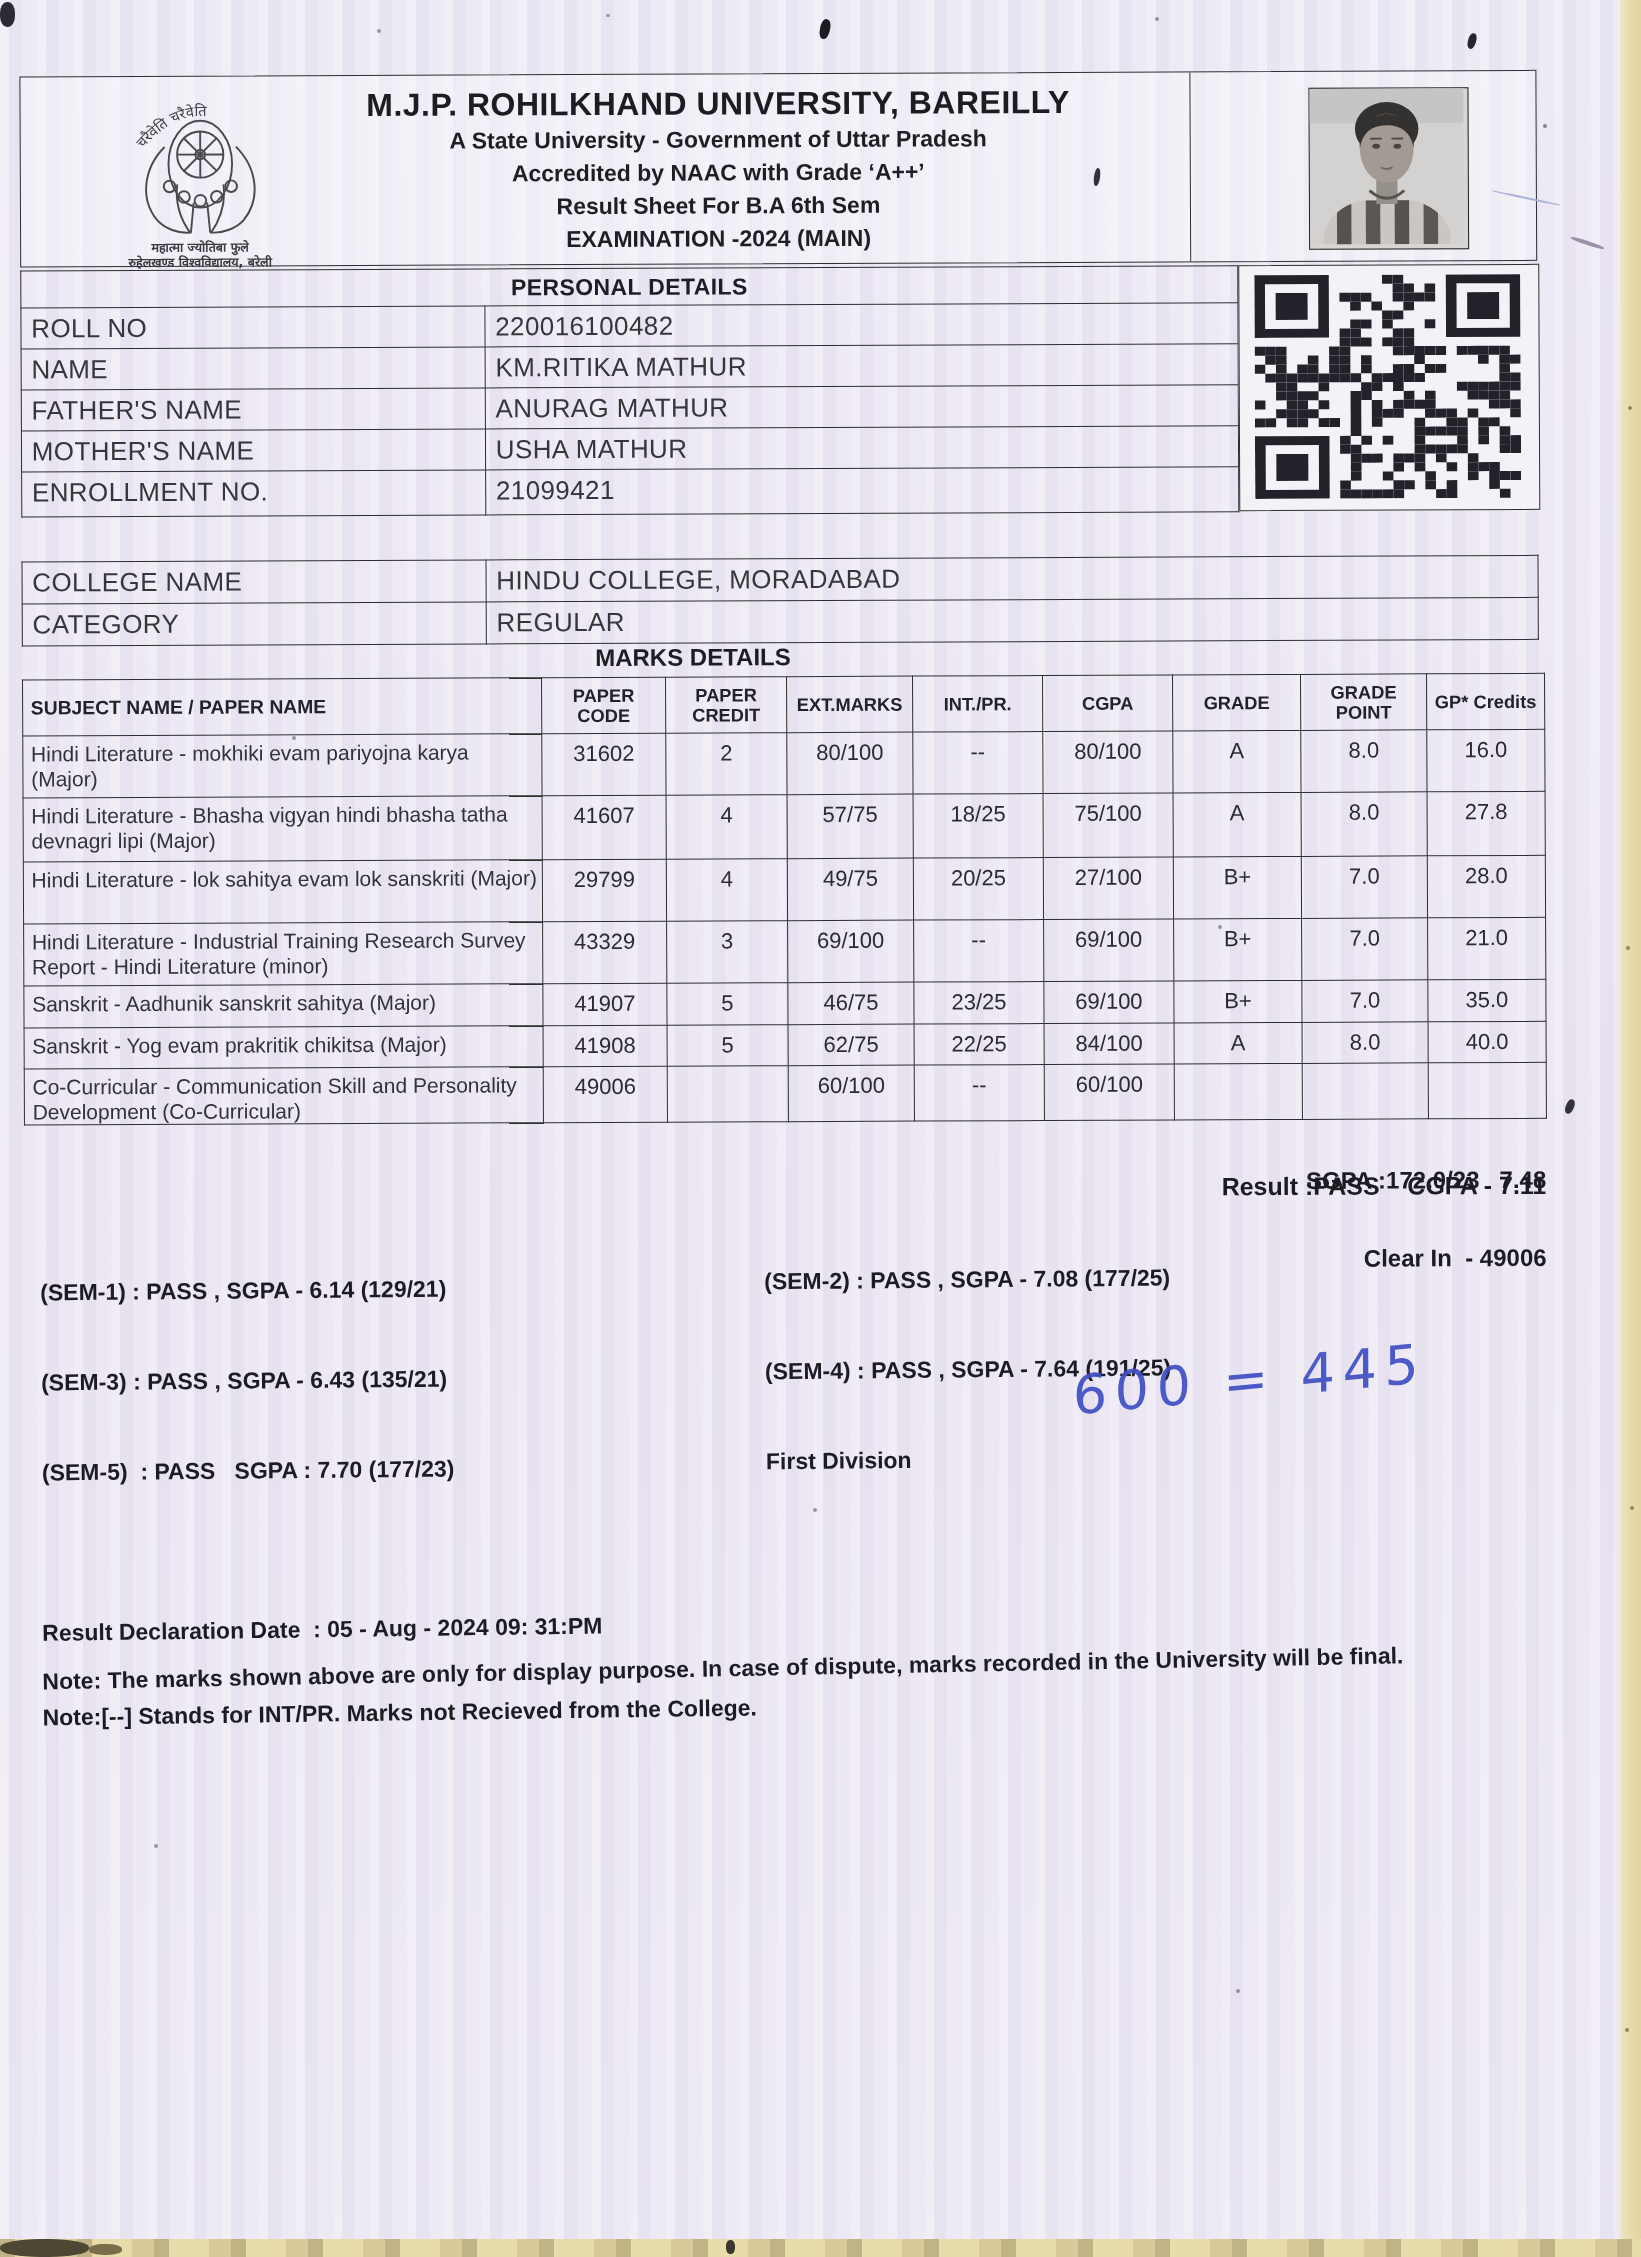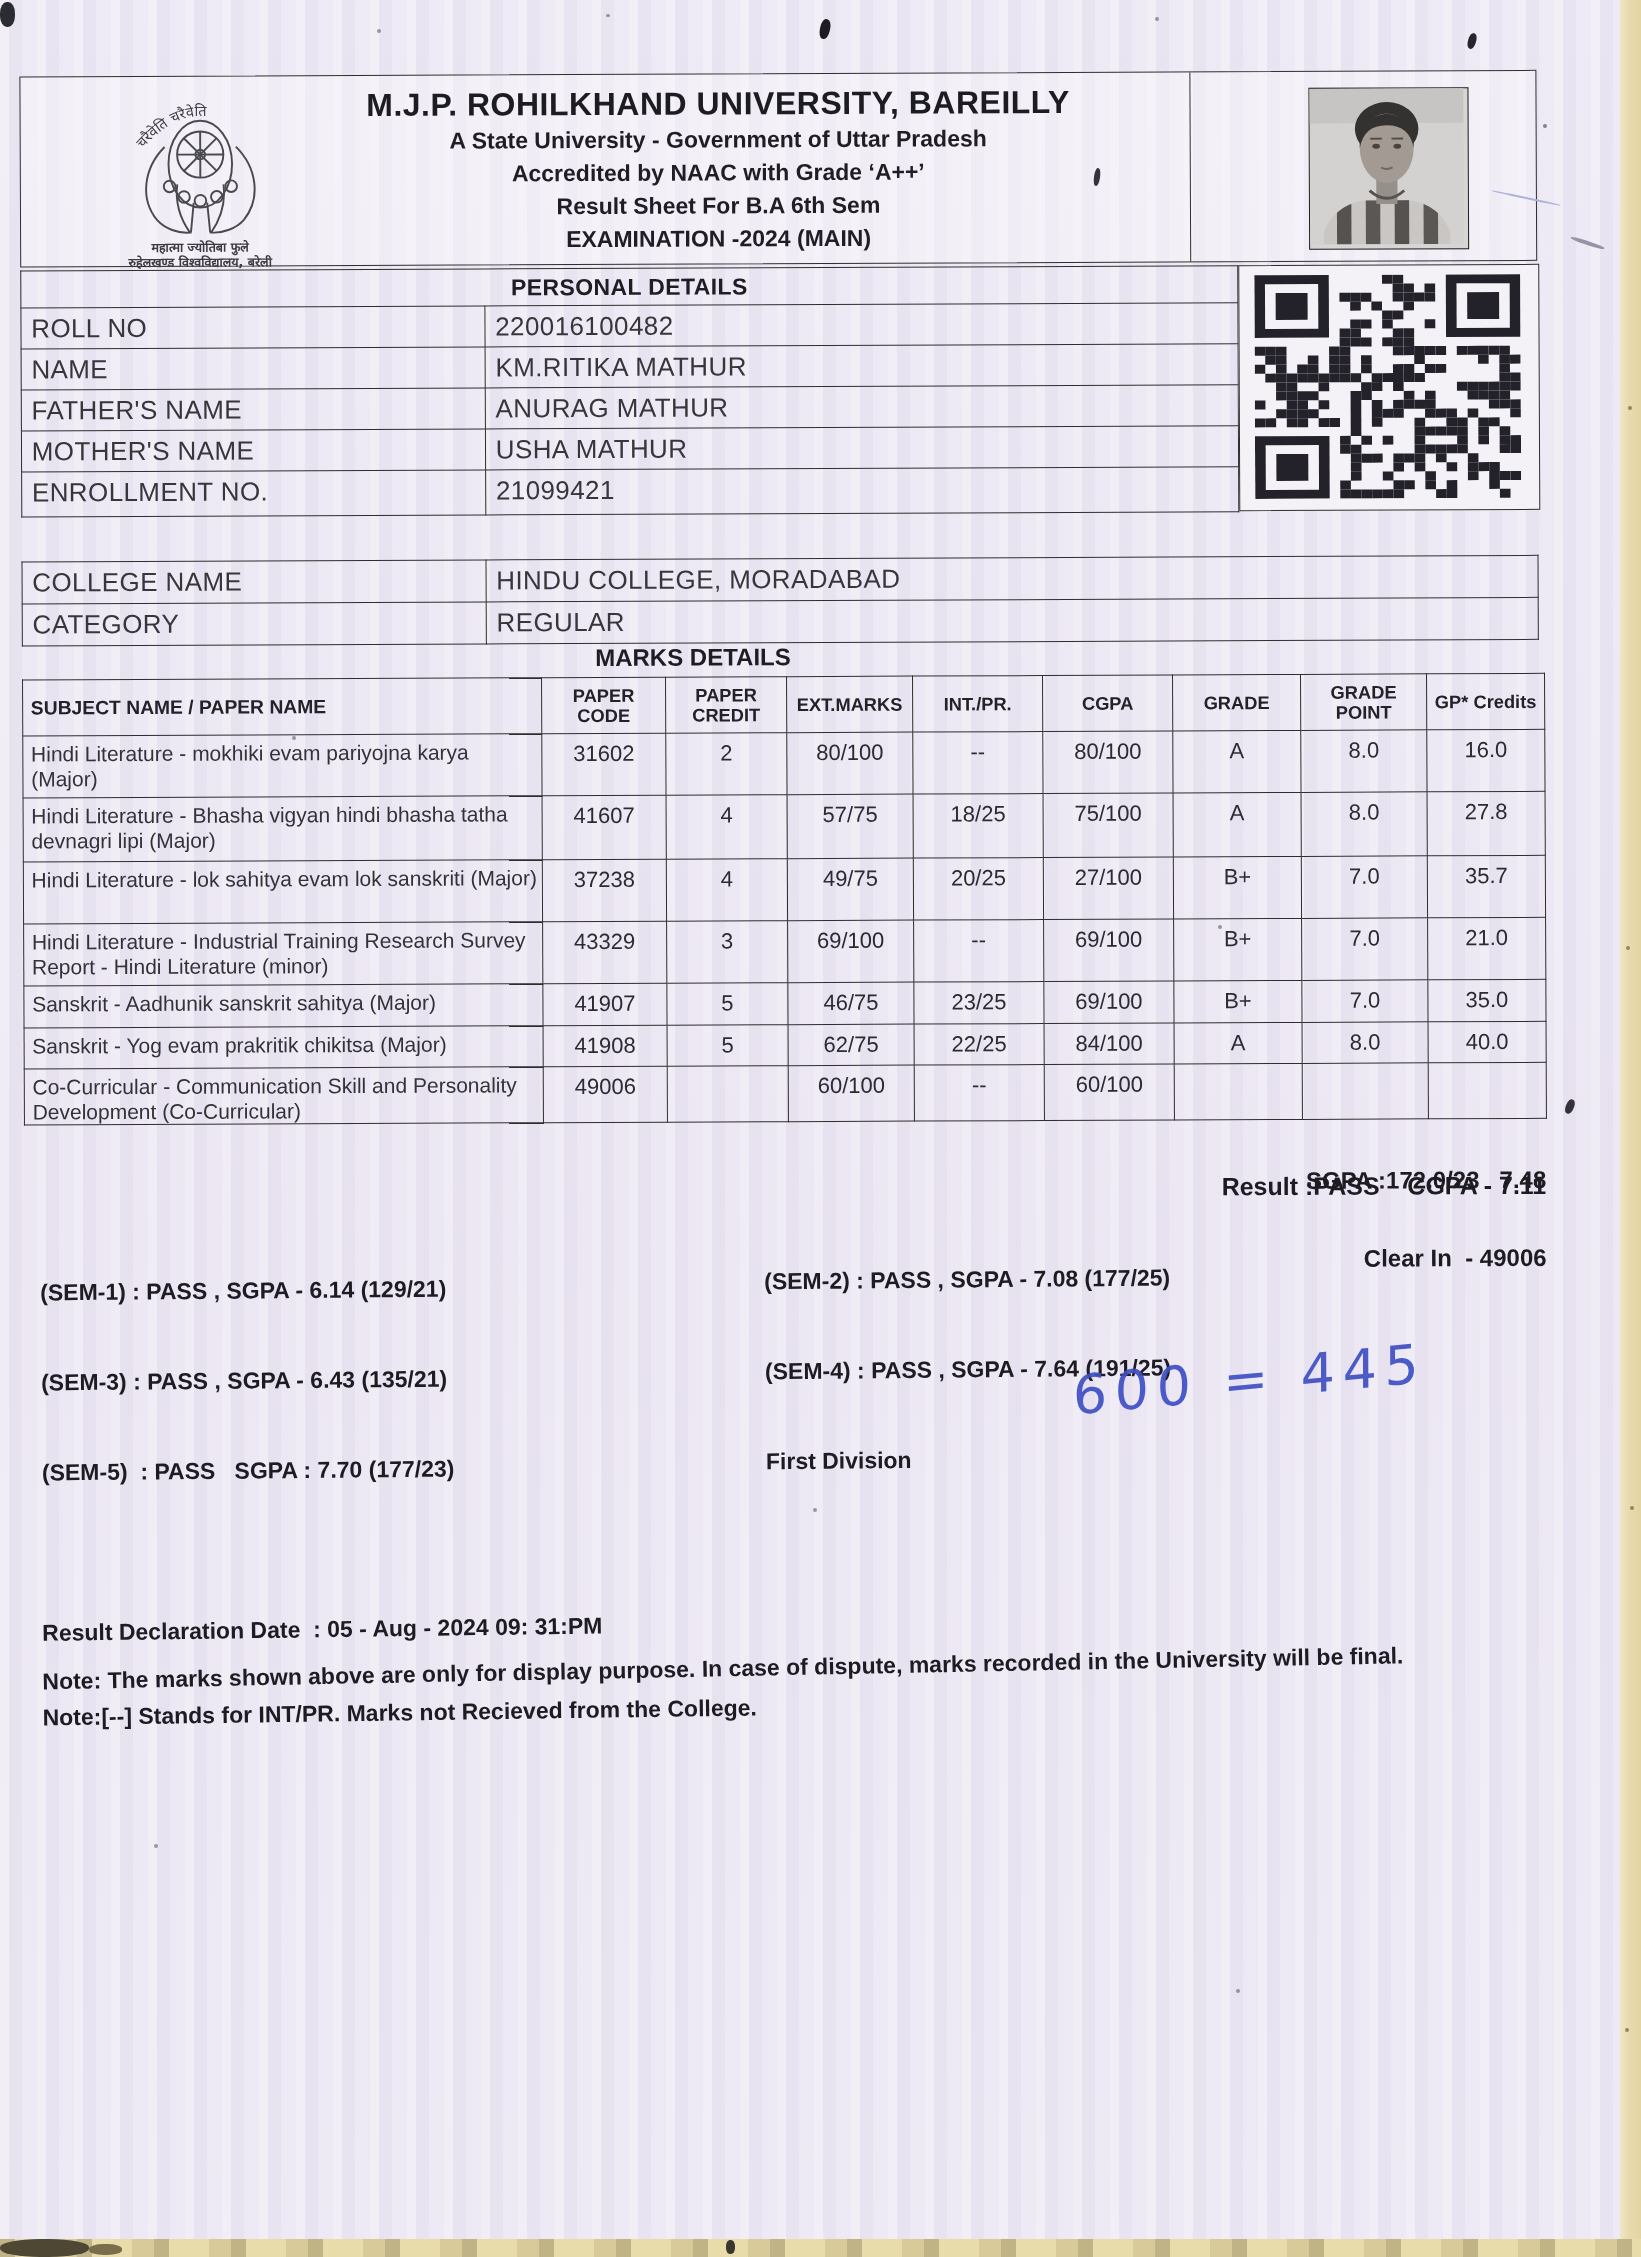--- a/index.html
+++ b/index.html
@@ -463,28 +463,28 @@
         <td>4</td>
         <td>57/75</td>
         <td>18/25</td>
         <td>75/100</td>
         <td>A</td>
         <td>8.0</td>
         <td>27.8</td>
       </tr>
       <tr style="height:62px">
         <td class="subj">Hindi Literature - lok sahitya evam lok sanskriti (Major)</td>
-        <td>37238</td>
+        <td>29799</td>
         <td>4</td>
         <td>49/75</td>
         <td>20/25</td>
         <td>27/100</td>
         <td>B+</td>
         <td>7.0</td>
-        <td>35.7</td>
+        <td>28.0</td>
       </tr>
       <tr style="height:62px">
         <td class="subj">Hindi Literature - Industrial Training Research Survey Report - Hindi Literature (minor)</td>
         <td>43329</td>
         <td>3</td>
         <td>69/100</td>
         <td>--</td>
         <td>69/100</td>
         <td>B+</td>
         <td>7.0</td>

